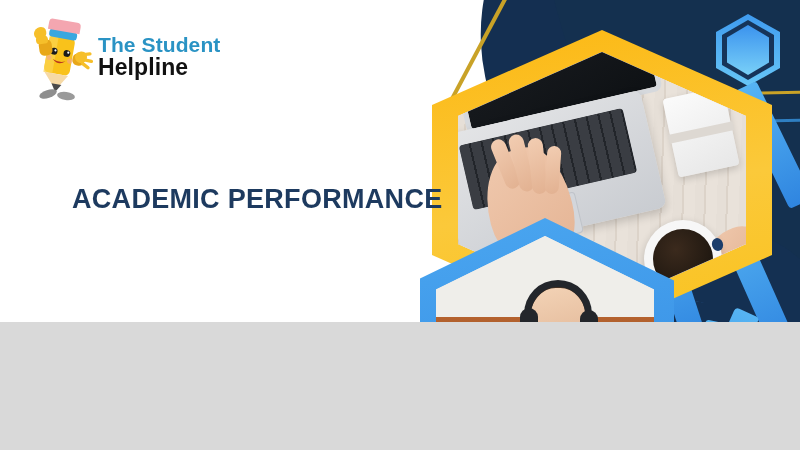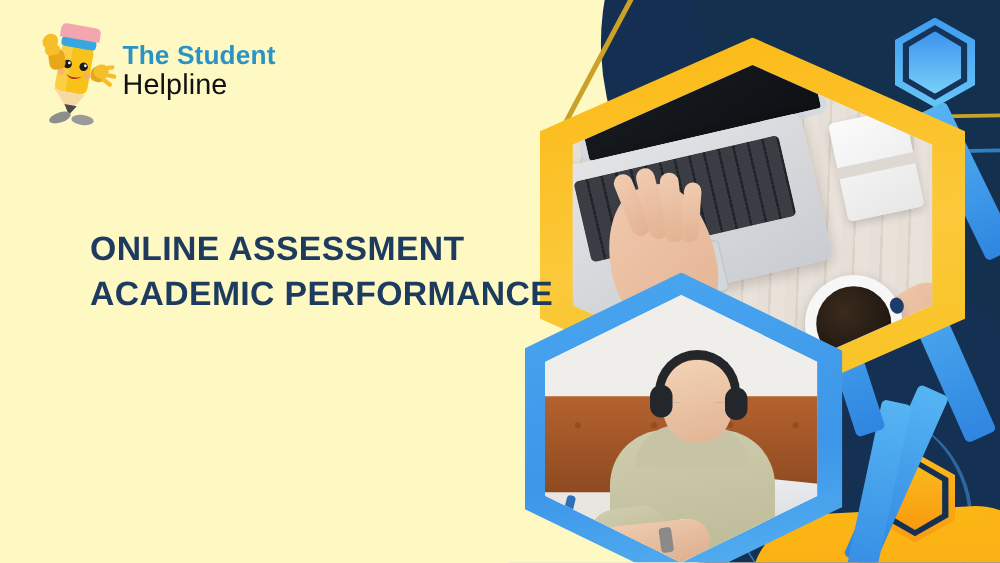--- a/index.html
+++ b/index.html
@@ -3,28 +3,28 @@
 <meta charset="utf-8">
 <title>The Student Helpline Banner</title>
 <style>
   html,body{margin:0;padding:0;}
   body{
     width:800px;height:450px;overflow:hidden;
     background:#d9d9d9;
     font-family:"Liberation Sans","DejaVu Sans",sans-serif;
     position:relative;
   }
-  .banner{position:absolute;inset:0;width:800px;height:450px;overflow:hidden;background:#fef9c3;}
+  .banner{position:absolute;inset:0;width:800px;height:322px;overflow:hidden;background:#ffffff;}
 
   
   .logo{position:absolute;left:22px;top:12px;width:200px;height:92px;display:flex;align-items:center;gap:4px;}
   .logo-mark{width:72px;height:88px;position:relative;flex:0 0 auto;}
   .logo-text{display:flex;flex-direction:column;justify-content:center;line-height:1.0;padding-bottom:4px;}
   .logo-line1{font-size:21px;font-weight:bold;color:#2a93c4;letter-spacing:.1px;}
-  .logo-line2{font-size:23px;font-weight:normal;color:#111111;letter-spacing:.1px;margin-top:1px;}
+  .logo-line2{font-size:23px;font-weight:bold;color:#111111;letter-spacing:.1px;margin-top:1px;}
 
   
   .headline{
     position:absolute;left:72px;top:182px;width:380px;
     color:#1d3a5f;font-size:27px;font-weight:bold;line-height:1.33;
     letter-spacing:.3px;text-transform:uppercase;
   }
   .headline span{display:block;}
 
   
@@ -328,17 +328,16 @@
         <ellipse cx="44" cy="82" rx="9" ry="4" fill="#9a9a9a" transform="rotate(8 44 82)"></ellipse>
       </svg>
     </div>
     <div class="logo-text">
       <span class="logo-line1">The Student</span>
       <span class="logo-line2">Helpline</span>
     </div>
   </div>
 
   <div class="headline">
-    <span>ONLINE ASSESSMENT</span>
     <span>ACADEMIC PERFORMANCE</span>
   </div>
 
 </div>
 
 </body></html>

